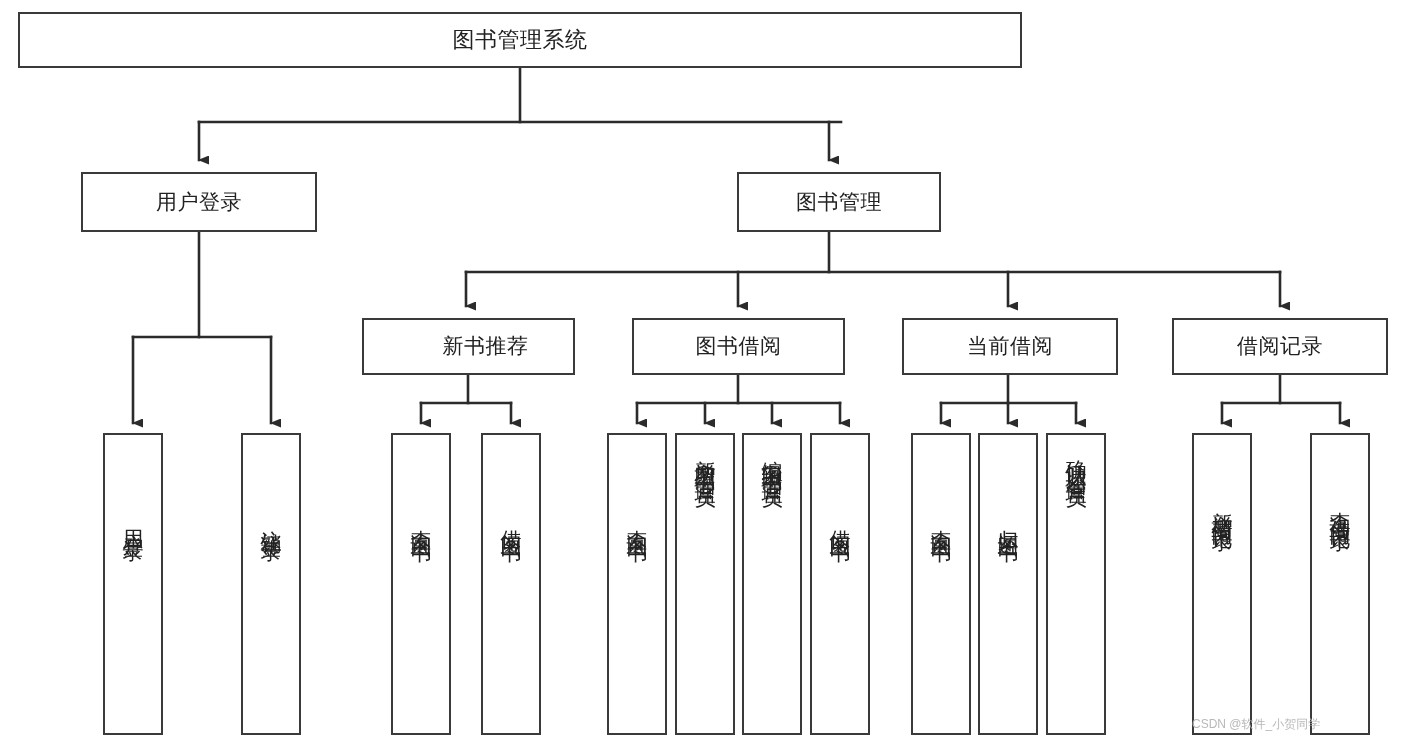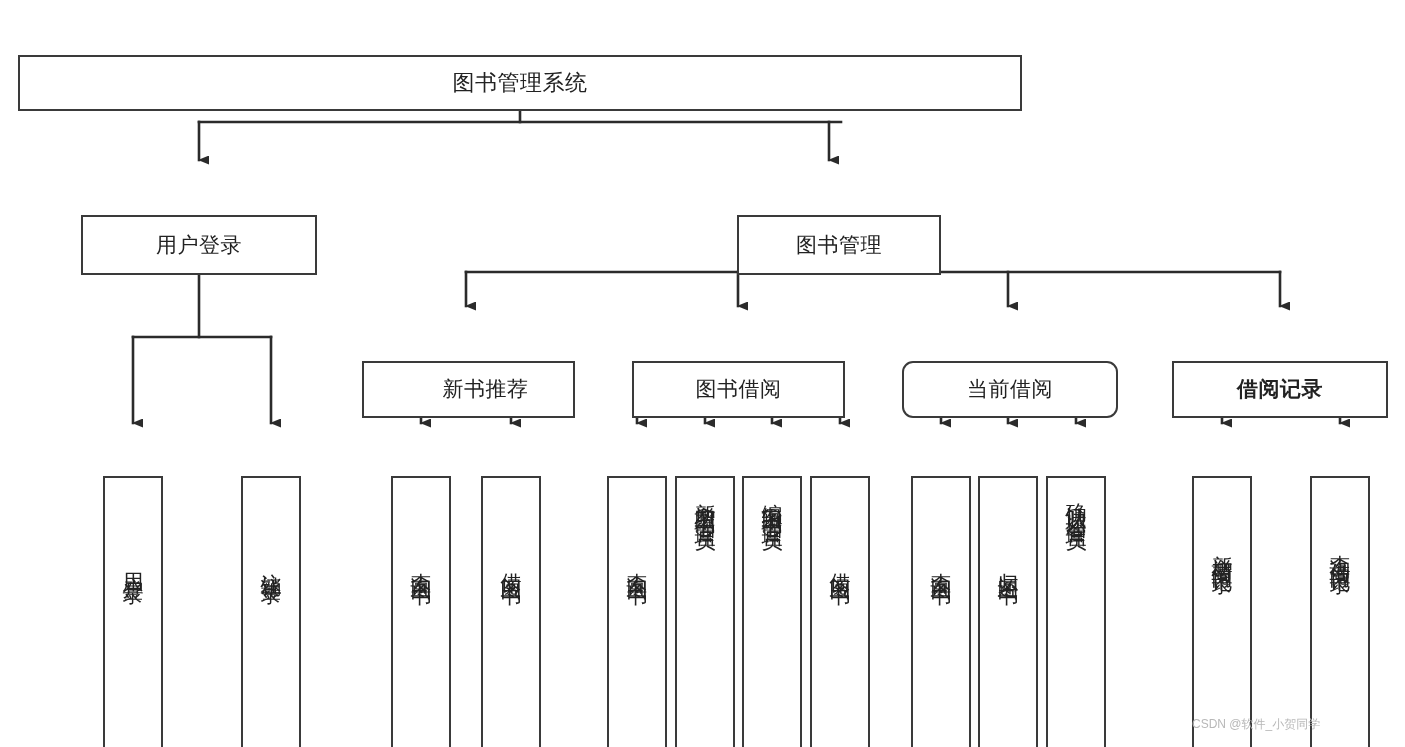--- a/index.html
+++ b/index.html
@@ -29,21 +29,20 @@
   }
   .node {
     position: absolute;
     box-sizing: border-box;
     background: #ffffff;
     border: 2px solid #3a3a3a;
     display: flex;
     align-items: center;
     justify-content: center;
     z-index: 2;
-    margin-top: 43px;
   }
   .node .label {
     color: #222222;
     letter-spacing: 0.5px;
     line-height: 1.18;
     text-align: center;
     white-space: nowrap;
   }
   .node.horiz .label {
     font-size: 21px;
@@ -145,24 +144,24 @@
   <div class="node horiz" style="left:737px; top:172px; width:204px; height:60px;">
     <span class="label">图书管理</span>
   </div>
 
   <div class="node horiz" style="left:362px; top:318px; width:213px; height:57px;padding-left:34px;">
     <span class="label">新书推荐</span>
   </div>
   <div class="node horiz" style="left:632px; top:318px; width:213px; height:57px;">
     <span class="label">图书借阅</span>
   </div>
-  <div class="node horiz" style="left:902px; top:318px; width:216px; height:57px;border-radius:11px;">
+  <div class="node horiz" style="left:902px; top:318px; width:216px; height:57px;">
     <span class="label">当前借阅</span>
   </div>
-  <div class="node horiz" style="left:1172px; top:318px; width:216px; height:57px;font-weight:bold;">
+  <div class="node horiz" style="left:1172px; top:318px; width:216px; height:57px;">
     <span class="label">借阅记录</span>
   </div>
 
   <div class="node leaf mid" style="left:103px; top:433px; width:60px; height:302px;">
     <span class="label">用户登录</span>
   </div>
   <div class="node leaf mid" style="left:241px; top:433px; width:60px; height:302px;">
     <span class="label">注销登录</span>
   </div>
 

